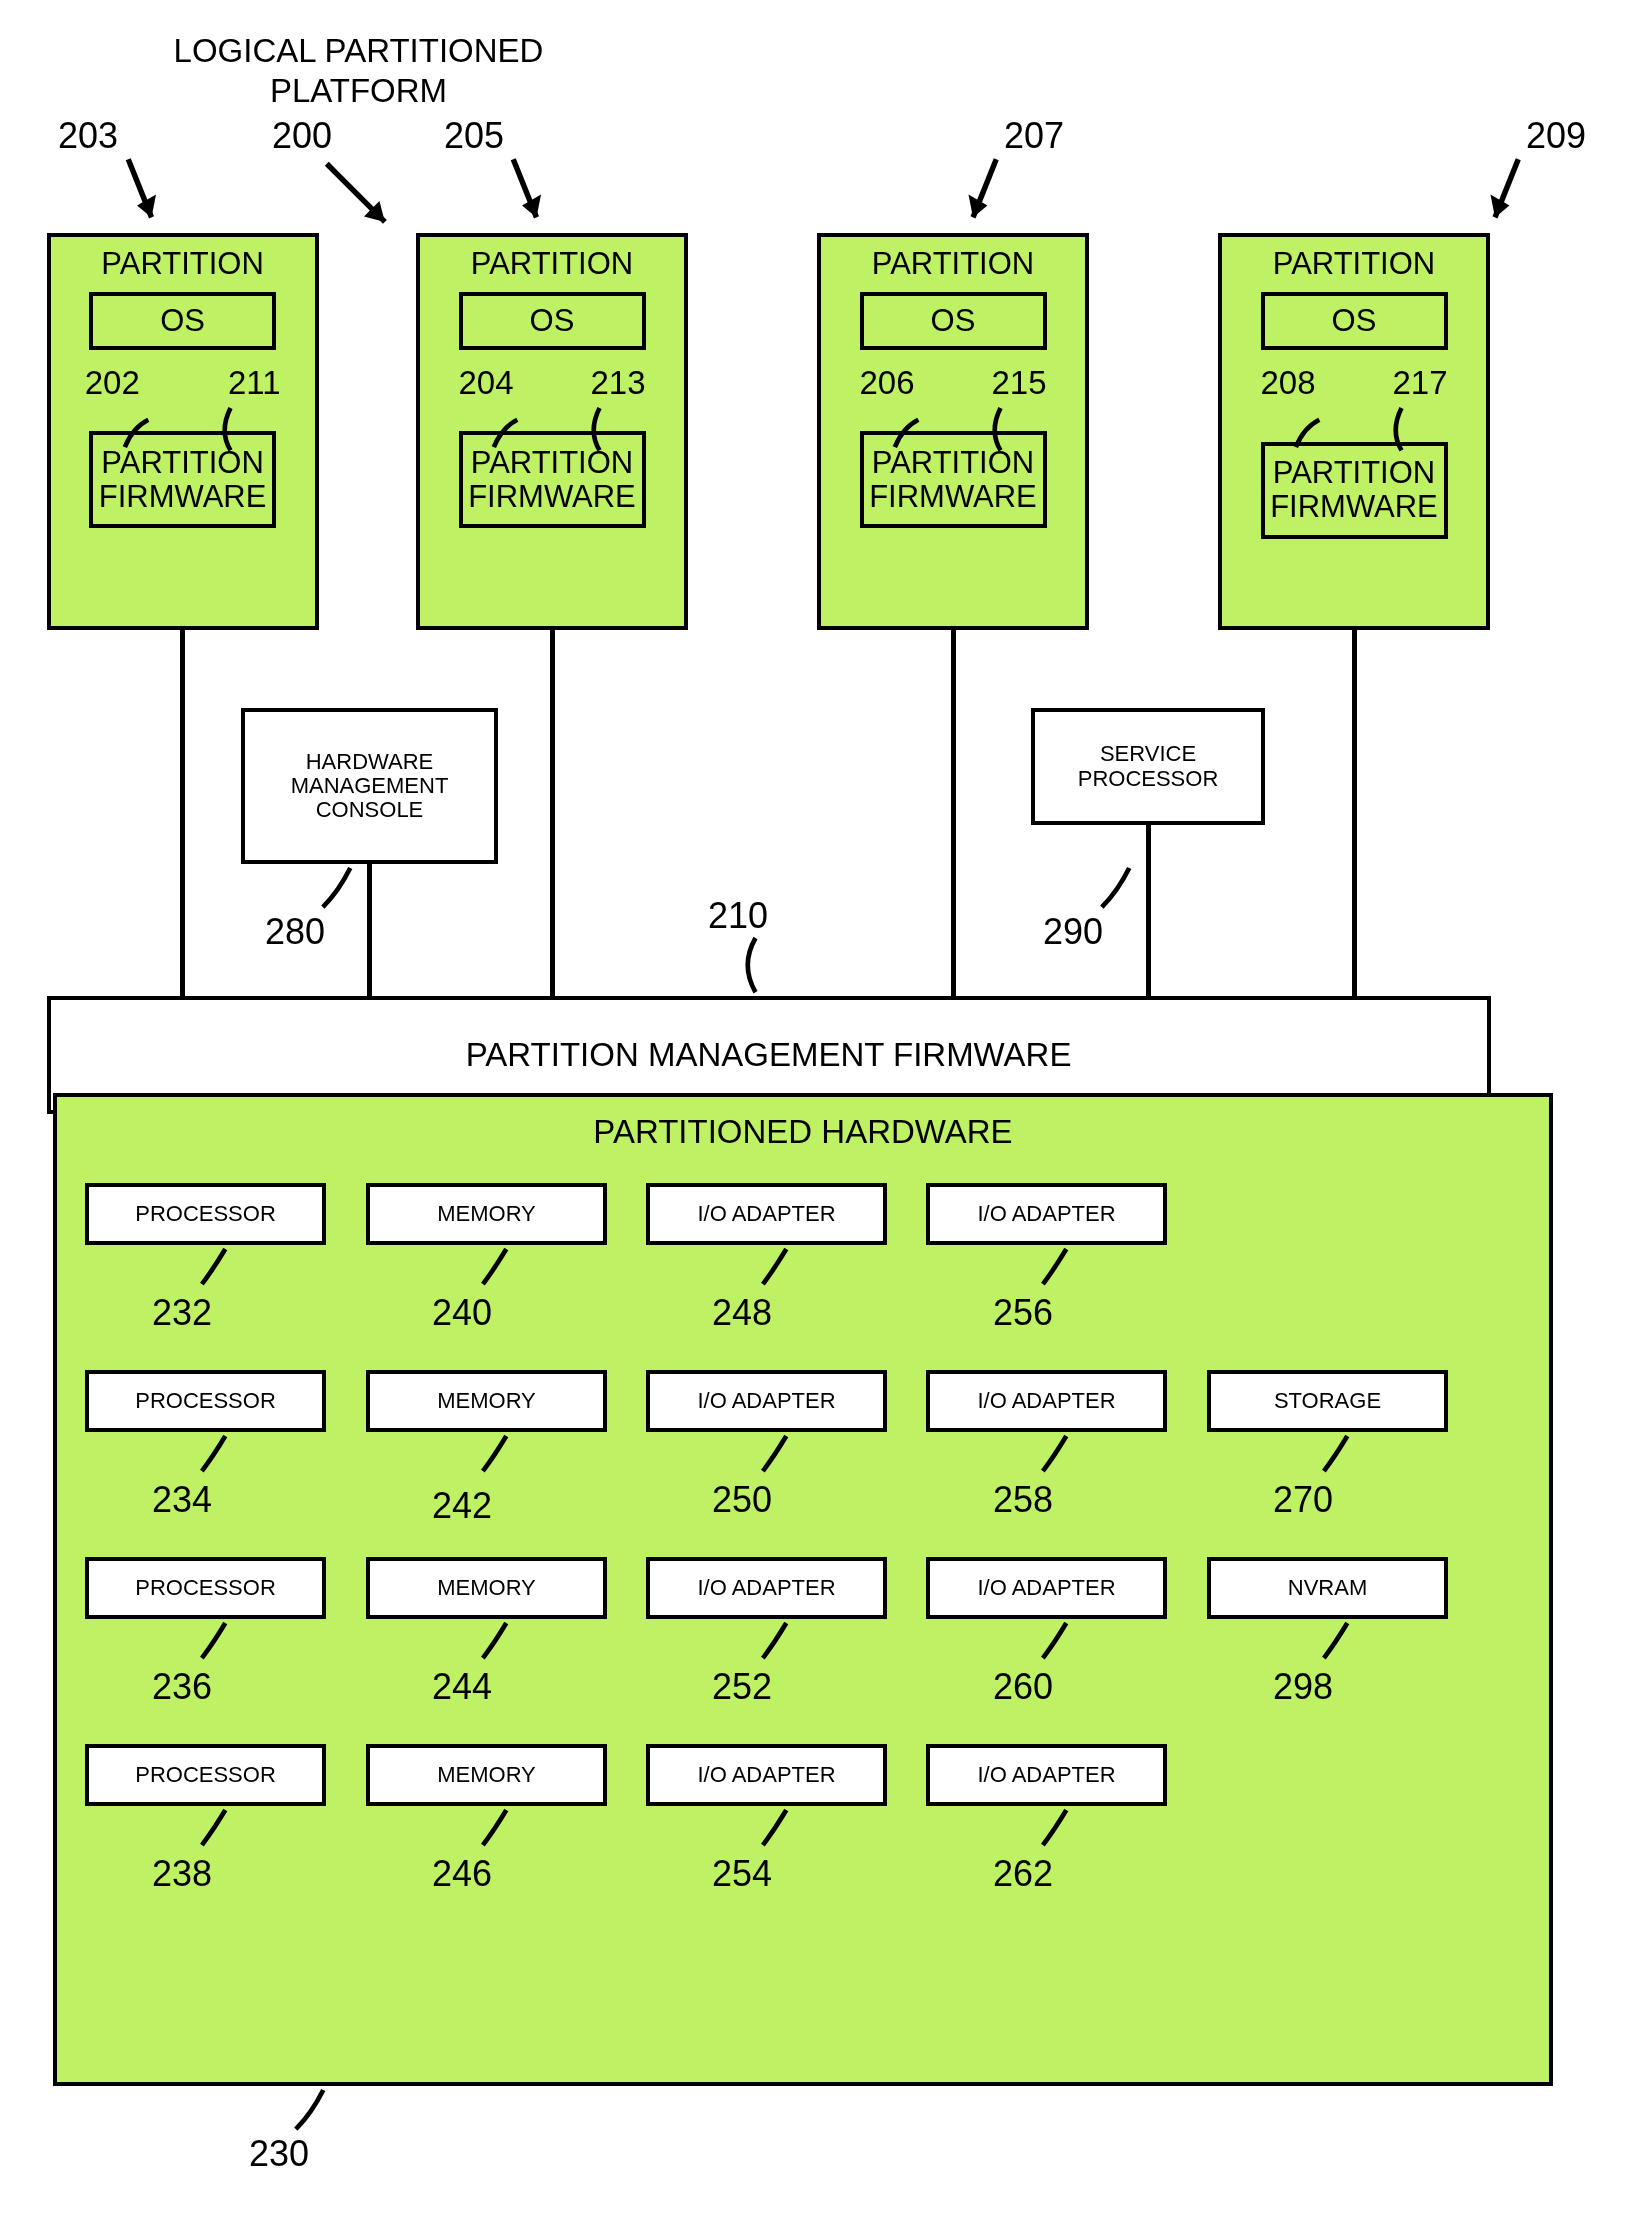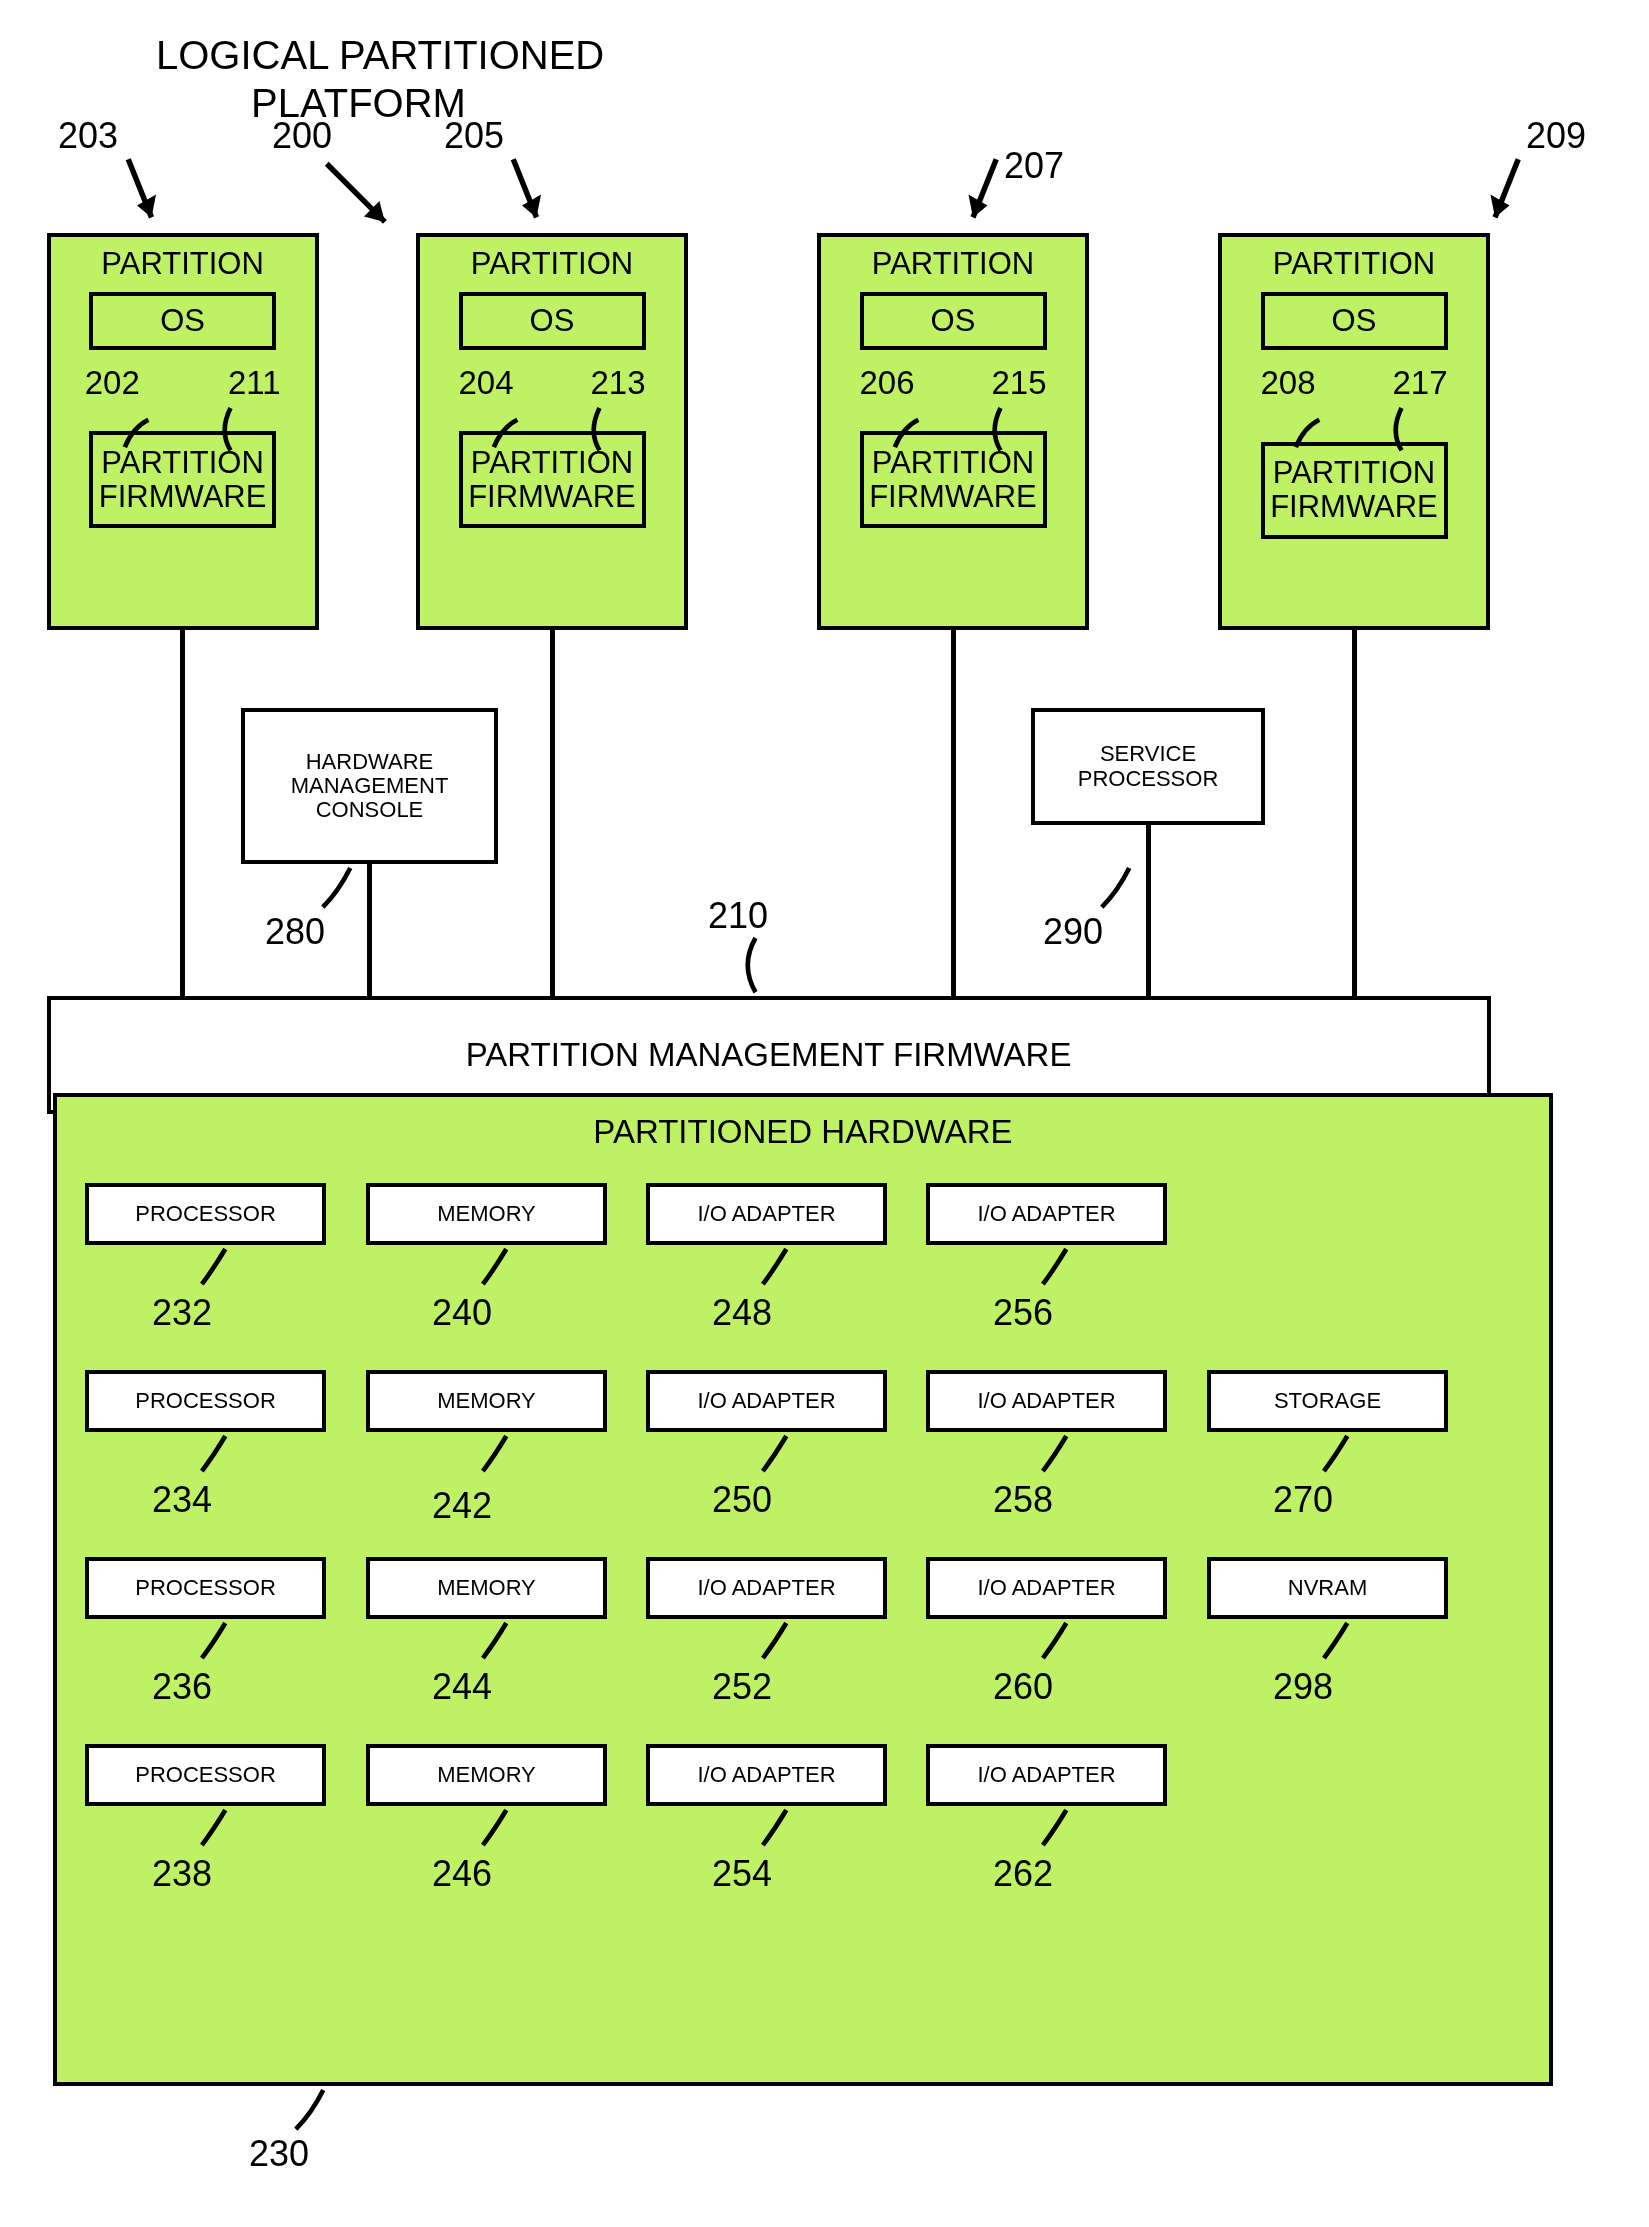--- a/index.html
+++ b/index.html
@@ -70,41 +70,41 @@
   svg.lead {
     position: absolute;
     overflow: visible;
   }
 </style>
 </head>
 <body>
 
 <div class="diagram">
 
-  <div class="ref" style="left:125px; top:0px; text-align:center; width:405px; font-size:40px; line-height:1.2; white-space:pre;">LOGICAL PARTITIONED
+  <div class="ref" style="left:125px; top:0px; text-align:center; width:405px; font-size:33px; line-height:1.2; white-space:pre;">LOGICAL PARTITIONED
 PLATFORM</div>
   <div class="ref" style="left:241px; top:84px;">200</div>
   <svg class="arrow" style="left:288px; top:125px;" width="93" height="93" viewBox="0 0 120 120">
     <line x1="10" y1="10" x2="85" y2="85" stroke="#000" stroke-width="7"></line>
     <polygon points="85,85 58,78 78,58" fill="#000"></polygon>
   </svg>
 
   <div class="ref" style="left:27px; top:84px;">203</div>
   <svg class="arrow" style="left:74px; top:128px;" width="62" height="78" viewBox="0 0 80 100">
     <line x1="30" y1="0" x2="60" y2="75" stroke="#000" stroke-width="7"></line>
     <polygon points="60,75 38,65 58,45" fill="#000" transform="rotate(15 60 75)"></polygon>
   </svg>
 
   <div class="ref" style="left:413px; top:84px;">205</div>
   <svg class="arrow" style="left:459px; top:128px;" width="62" height="78" viewBox="0 0 80 100">
     <line x1="30" y1="0" x2="60" y2="75" stroke="#000" stroke-width="7"></line>
     <polygon points="60,75 38,65 58,45" fill="#000" transform="rotate(15 60 75)"></polygon>
   </svg>
 
-  <div class="ref" style="left:973px; top:84px;margin-top:30px;">207</div>
+  <div class="ref" style="left:973px; top:84px;">207</div>
   <svg class="arrow" style="left:911px; top:128px;" width="62" height="78" viewBox="0 0 80 100">
     <line x1="70" y1="0" x2="40" y2="75" stroke="#000" stroke-width="7"></line>
     <polygon points="40,75 62,65 42,45" fill="#000" transform="rotate(-15 40 75)"></polygon>
   </svg>
 
   <div class="ref" style="left:1495px; top:84px;">209</div>
   <svg class="arrow" style="left:1433px; top:128px;" width="62" height="78" viewBox="0 0 80 100">
     <line x1="70" y1="0" x2="40" y2="75" stroke="#000" stroke-width="7"></line>
     <polygon points="40,75 62,65 42,45" fill="#000" transform="rotate(-15 40 75)"></polygon>
   </svg>

